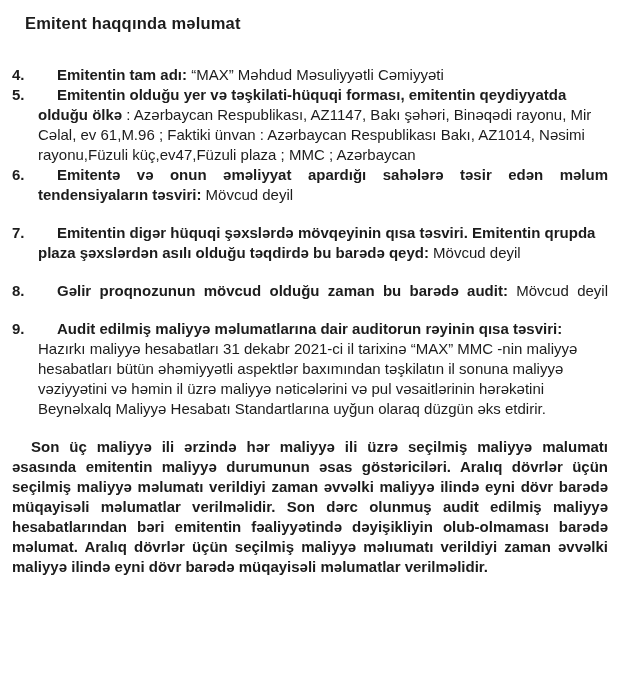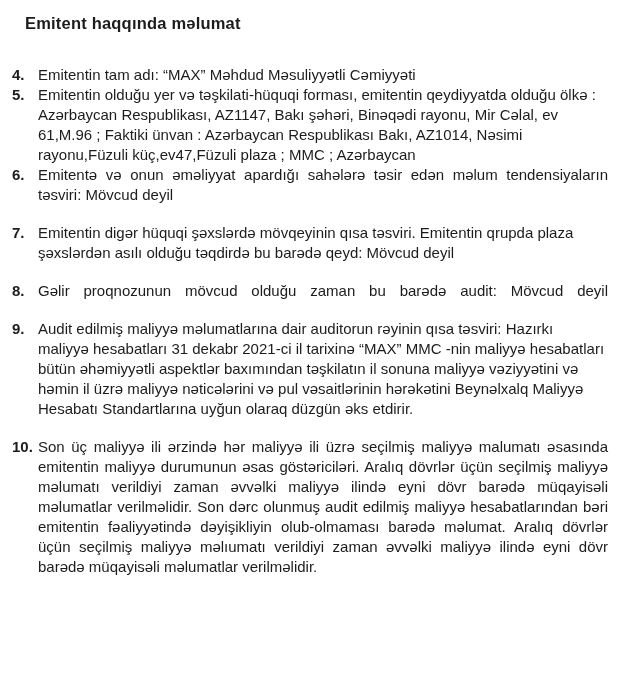--- a/index.html
+++ b/index.html
@@ -47,21 +47,21 @@
     flex: 1;
     text-align: left;
   }
   .item.justify .body {
     text-align: justify;
   }
   .item.justify-last .body {
     text-align: justify;
     text-align-last: justify;
   }
-  .seg-bold { font-weight: normal; }
+  .seg-bold { font-weight: bold; margin-left: 19px; }
   .seg-normal { font-weight: normal; text-align: right; }
 </style>
 </head>
 <body>
 
 <div class="page">
   <h1 class="doc-title">Emitent haqqında məlumat</h1>
 
   <div class="items">
 
@@ -107,21 +107,20 @@
 
     <div class="item mt">
       <span class="num">9.</span>
       <div class="body">
         <span class="seg-bold">Audit edilmiş maliyyə məlumatlarına dair auditorun rəyinin qısa təsviri:</span>
         <span class="seg-normal">Hazırkı maliyyə hesabatları 31 dekabr 2021-ci il tarixinə “MAX” MMC -nin maliyyə hesabatları bütün əhəmiyyətli aspektlər baxımından təşkilatın il sonuna maliyyə vəziyyətini və həmin il üzrə maliyyə nəticələrini və pul vəsaitlərinin hərəkətini Beynəlxalq Maliyyə Hesabatı Standartlarına uyğun olaraq düzgün əks etdirir.</span>
       </div>
     </div>
 
     <div class="item mt justify">
-      <span class="num">10.</span>
       <div class="body">
         <span class="seg-bold">Son üç maliyyə ili ərzində hər maliyyə ili üzrə seçilmiş maliyyə malumatı əsasında emitentin maliyyə durumunun əsas göstəriciləri. Aralıq dövrlər üçün seçilmiş maliyyə məlumatı verildiyi zaman əvvəlki maliyyə ilində eyni dövr barədə müqayisəli məlumatlar verilməlidir. Son dərc olunmuş audit edilmiş maliyyə hesabatlarından bəri emitentin fəaliyyətində dəyişikliyin olub-olmaması barədə məlumat. Aralıq dövrlər üçün seçilmiş maliyyə məlıumatı verildiyi zaman əvvəlki maliyyə ilində eyni dövr barədə müqayisəli məlumatlar verilməlidir.</span>
         <span class="seg-normal"></span>
       </div>
     </div>
 
   </div>
 </div>
 
 </body></html>

